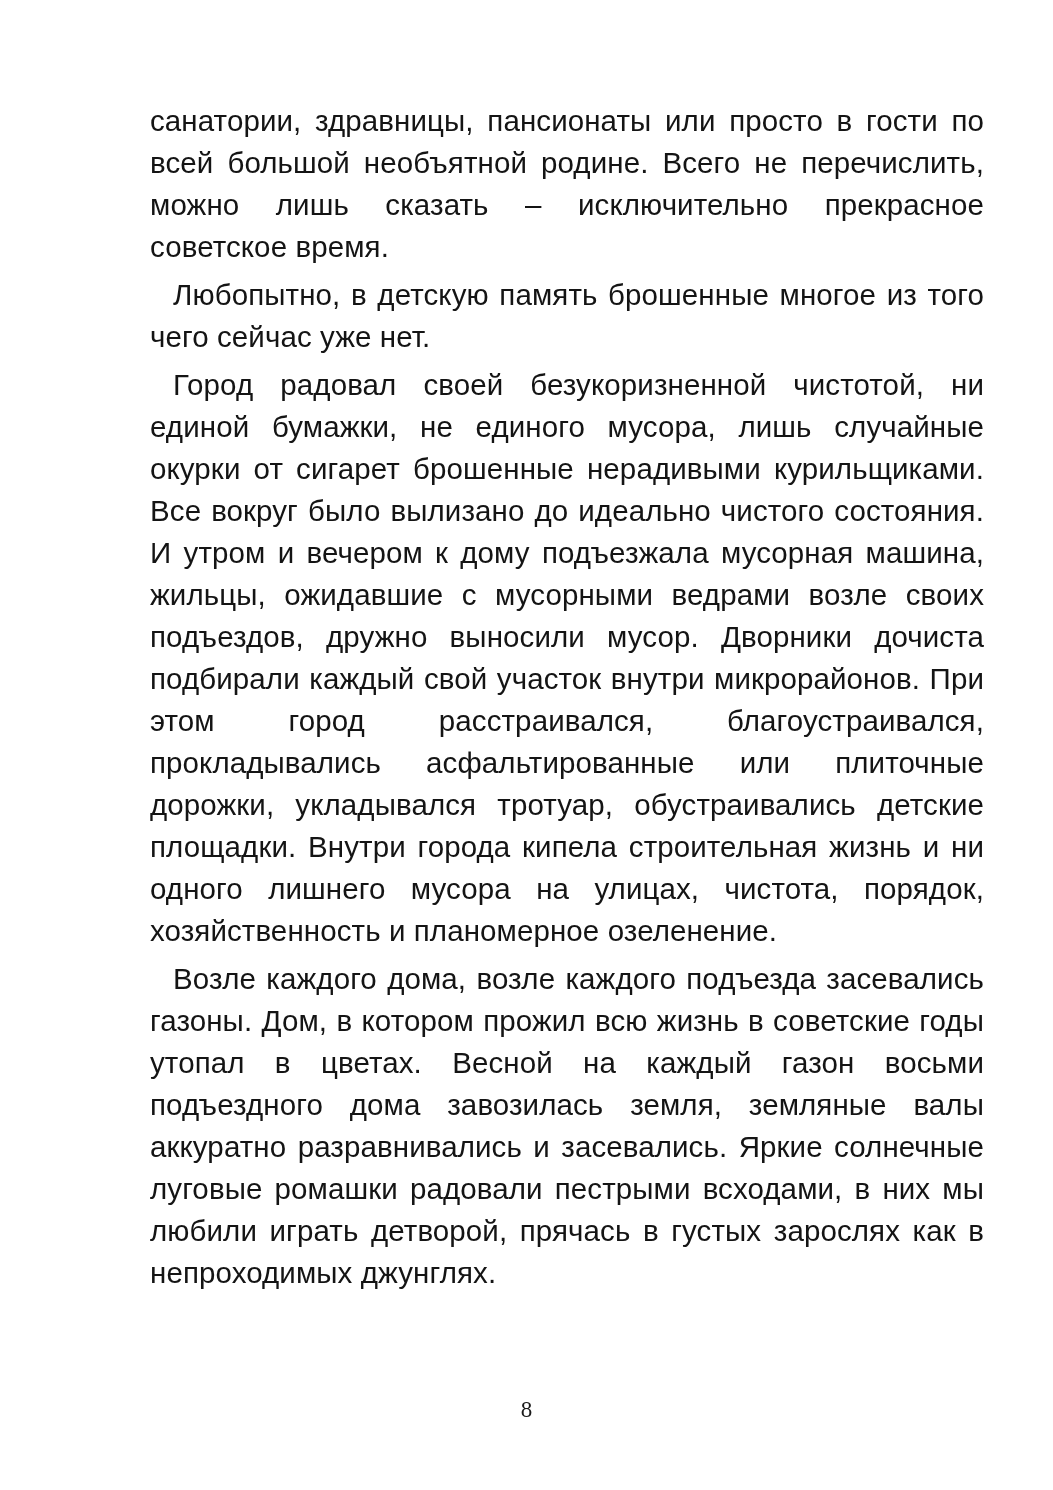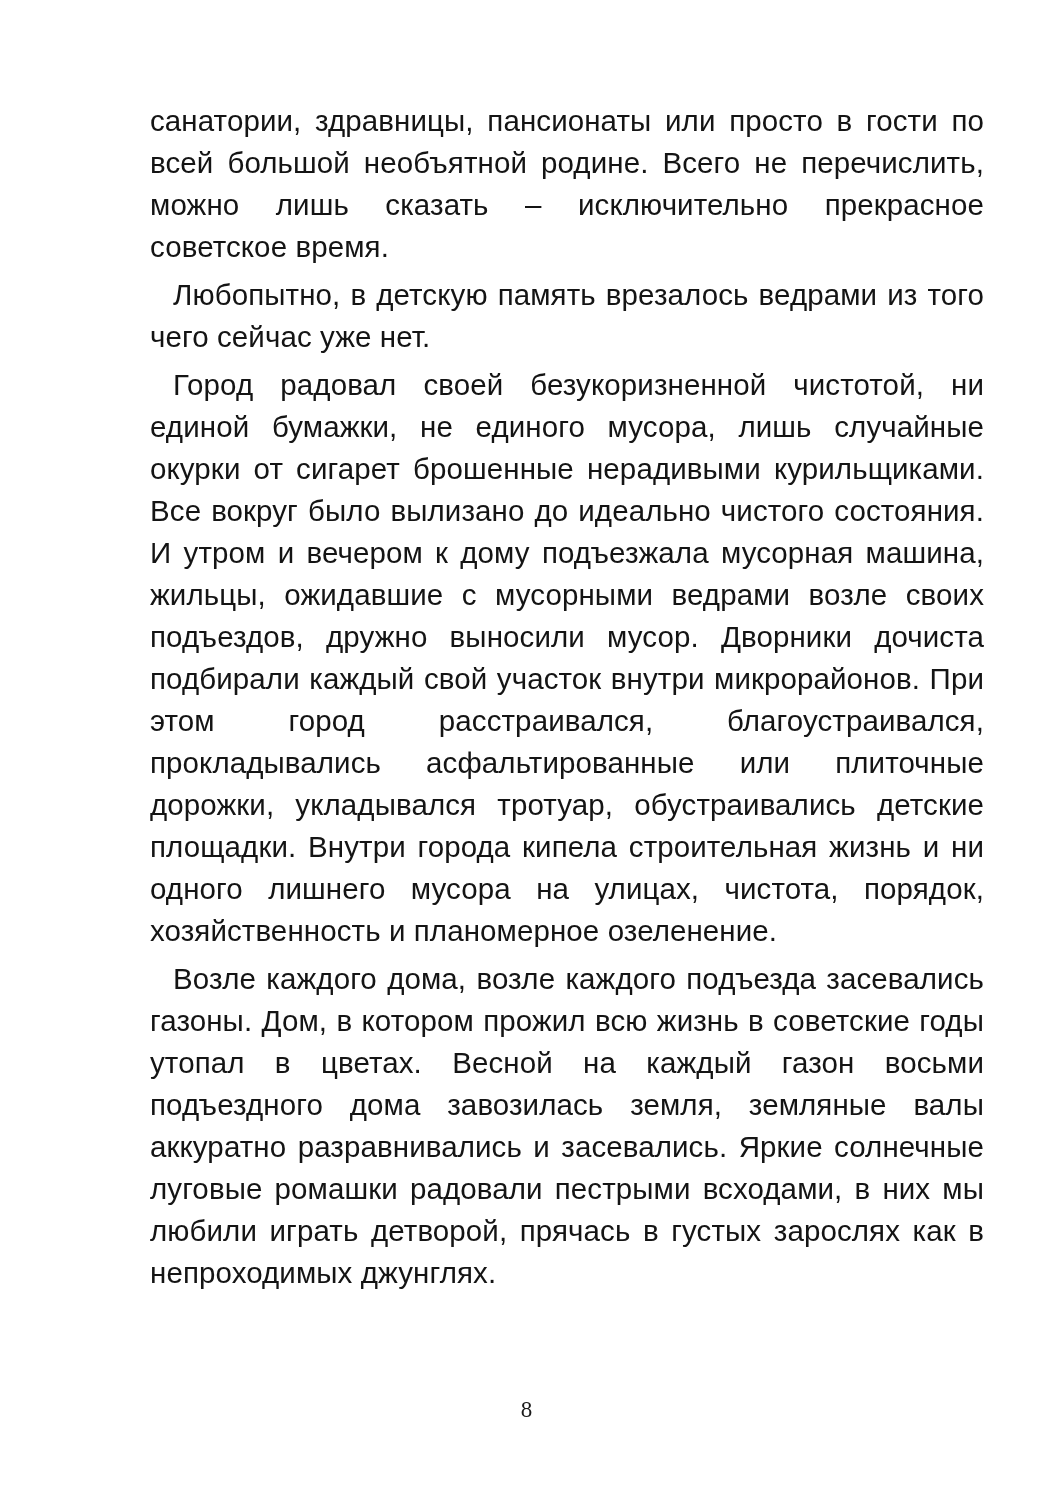--- a/index.html
+++ b/index.html
@@ -61,21 +61,21 @@
 </style>
 </head>
 <body>
 
 <div class="page" style="background: rgb(255, 255, 255);">
 
   <div class="text-column">
 
     <p class="paragraph no-indent" style="color: rgb(20, 20, 20); text-indent: 0px;">санатории, здравницы, пансионаты или просто в гости по всей большой необъятной родине. Всего не перечислить, можно лишь сказать – исключительно прекрасное советское время.</p>
 
-    <p class="paragraph" style="color: rgb(20, 20, 20); text-indent: 23px;">Любопытно, в детскую память врезалось ведрами из того чего сейчас уже нет.</p>
+    <p class="paragraph" style="color: rgb(20, 20, 20); text-indent: 23px;">Любопытно, в детскую память брошенные многое из того чего сейчас уже нет.</p>
 
     <p class="paragraph" style="color: rgb(20, 20, 20); text-indent: 23px;">Город радовал своей безукоризненной чистотой, ни единой бумажки, не единого мусора, лишь случайные окурки от сигарет брошенные нерадивыми курильщиками. Все вокруг было вылизано до идеально чистого состояния. И утром и вечером к дому подъезжала мусорная машина, жильцы, ожидавшие с мусорными ведрами возле своих подъездов, дружно выносили мусор. Дворники дочиста подбирали каждый свой участок внутри микрорайонов. При этом город расстраивался, благоустраивался, прокладывались асфальтированные или плиточные дорожки, укладывался тротуар, обустраивались детские площадки. Внутри города кипела строительная жизнь и ни одного лишнего мусора на улицах, чистота, порядок, хозяйственность и планомерное озеленение.</p>
 
     <p class="paragraph" style="color: rgb(20, 20, 20); text-indent: 23px;">Возле каждого дома, возле каждого подъезда засевались газоны. Дом, в котором прожил всю жизнь в советские годы утопал в цветах. Весной на каждый газон восьми подъездного дома завозилась земля, земляные валы аккуратно разравнивались и засевались. Яркие солнечные луговые ромашки радовали пестрыми всходами, в них мы любили играть детворой, прячась в густых зарослях как в непроходимых джунглях.</p>
 
   </div>
 
   <div class="page-number">8</div>
 
 </div>

